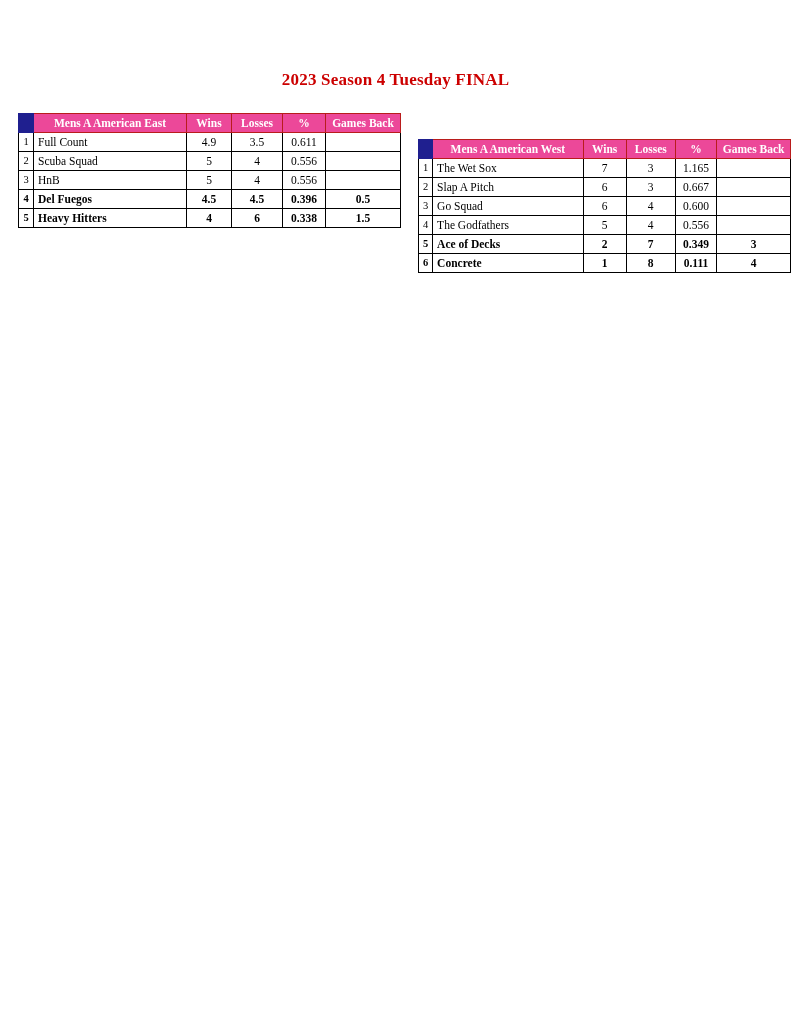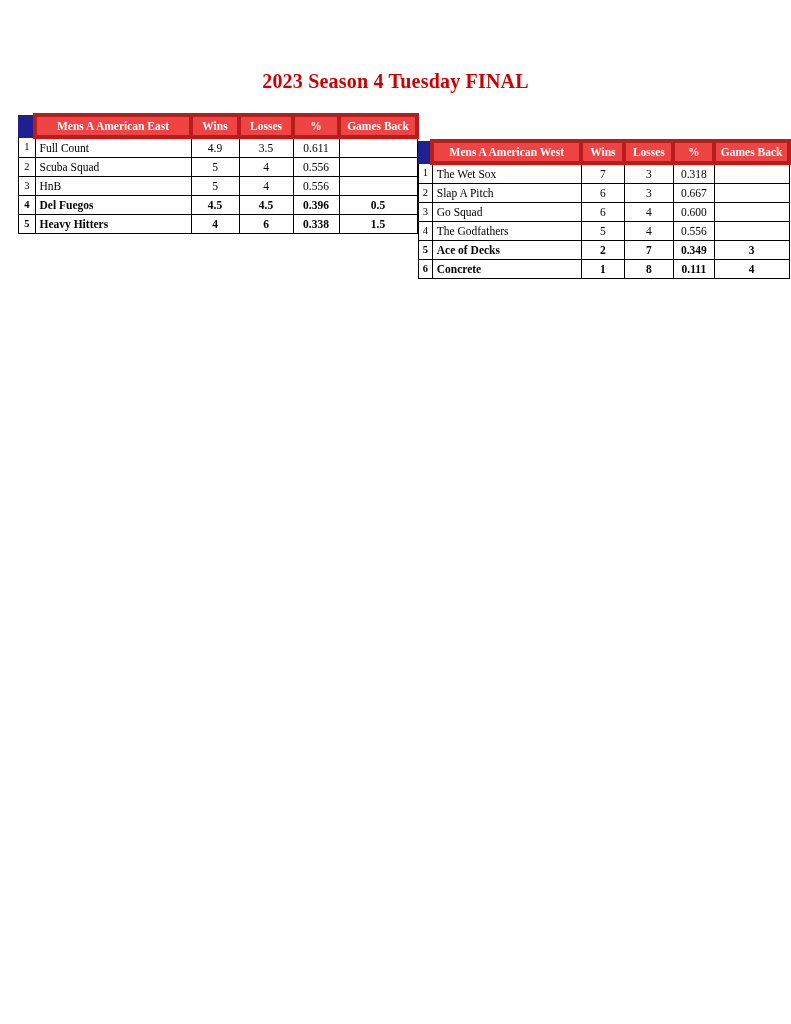--- a/index.html
+++ b/index.html
@@ -17,21 +17,21 @@
   }
 
   .page-title {
     position: absolute;
     top: 70px;
     left: 0;
     width: 791px;
     text-align: center;
     font-family: "Liberation Serif", serif;
     font-weight: bold;
-    font-size: 20px;
+    font-size: 17px;
     color: #cc0000;
     letter-spacing: 0.2px;
   }
 
   .standings-table {
     position: absolute;
     border-collapse: collapse;
     font-family: "Liberation Serif", serif;
     font-size: 11.5px;
   }
@@ -49,25 +49,25 @@
   .standings-table th,
   .standings-table td {
     border: 1px solid #000000;
     padding: 0;
     height: 18px;
     line-height: 18px;
     white-space: nowrap;
   }
 
   .standings-table thead th {
-    background: #ef4444;
+    background: #ec4899;
     color: #ffffff;
     font-weight: bold;
     text-align: center;
-    border: 4px solid #b91c1c;
+    border: 1px solid #b91c1c;
   }
 
   thead th.corner-cell {
     width: 14px;
     background: #1f1f8f;
     border: 1px solid #1f1f8f;
   }
 
   th.col-team {
     width: 140px;
@@ -185,21 +185,21 @@
       <th class="col-pct">%</th>
       <th class="col-gb">Games Back</th>
     </tr>
   </thead>
   <tbody>
     <tr class="normal">
       <td class="rank-cell">1</td>
       <td class="team-cell">The Wet Sox</td>
       <td class="num-cell">7</td>
       <td class="num-cell">3</td>
-      <td class="num-cell">0.318</td>
+      <td class="num-cell">1.165</td>
       <td class="num-cell"></td>
     </tr>
     <tr class="normal">
       <td class="rank-cell">2</td>
       <td class="team-cell">Slap A Pitch</td>
       <td class="num-cell">6</td>
       <td class="num-cell">3</td>
       <td class="num-cell">0.667</td>
       <td class="num-cell"></td>
     </tr>

